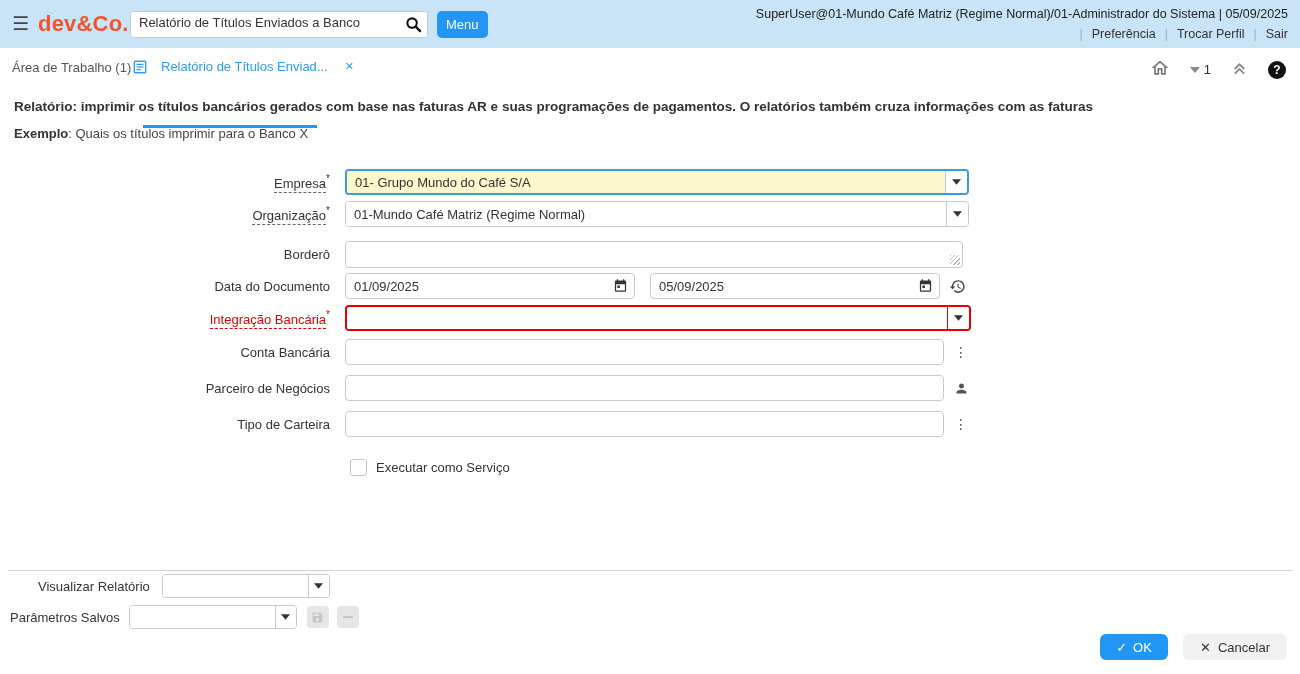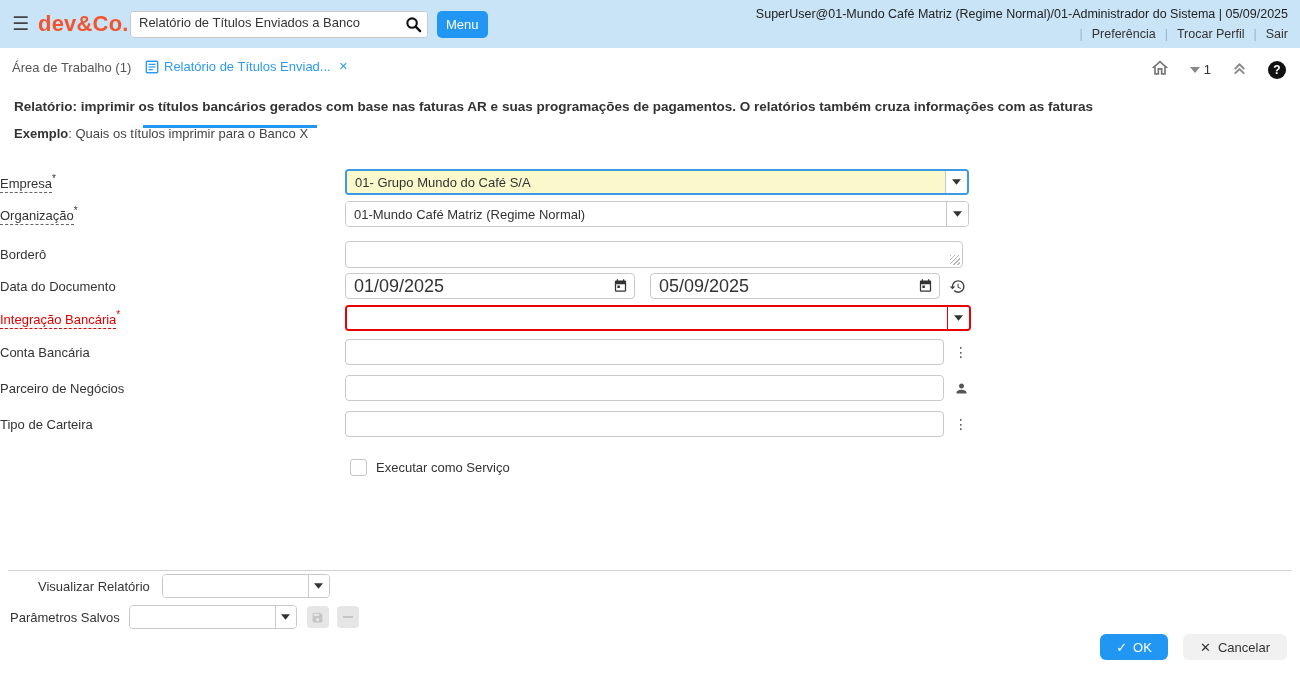--- a/index.html
+++ b/index.html
@@ -15,60 +15,60 @@
   .searchbtn { width:28px; display:flex; align-items:center; justify-content:center; background:#fff; cursor:pointer; }
   .menubtn { position:absolute; left:437px; top:11px; height:27px; padding:0 9px; background:#2196f3; color:#fff; border:0; border-radius:5px; font-size:13px; font-family:inherit; cursor:pointer; }
   .userinfo { position:absolute; right:12px; top:7px; font-size:12.5px; color:#222; }
   .userlinks { position:absolute; right:12px; top:27px; font-size:12.5px; color:#333; display:flex; gap:0; }
   .userlinks .sep { color:#9ab4c6; padding:0 9px; }
   .userlinks a { color:#333; text-decoration:none; cursor:pointer; }
 
   
   .tabbar { position:absolute; top:48px; left:0; width:1300px; height:40px; background:#fff; }
   .tab-workspace { position:absolute; left:12px; top:12px; color:#555; cursor:pointer; }
-  .tab-active { position:absolute; left:145px; top:11px; color:#2d9cf0; display:flex; align-items:center; gap:5px; cursor:pointer; }
+  .tab-active { position:absolute; left:133px; top:11px; color:#2d9cf0; display:flex; align-items:center; gap:14px; cursor:pointer; }
   .tab-close { color:#2d9cf0; font-size:11px; margin-left:3px; cursor:pointer; }
   .tab-underline { position:absolute; left:143px; top:77px; width:174px; height:3px; background:#2196f3; }
   .tabbar-icons { position:absolute; right:14px; top:10px; display:flex; align-items:center; gap:20px; }
   .winlist { display:flex; align-items:center; gap:4px; color:#333; cursor:pointer; }
   .helpbtn { width:18px; height:18px; border-radius:50%; background:#111; color:#fff; font-size:12px; font-weight:bold; display:flex; align-items:center; justify-content:center; cursor:pointer; }
 
   
   .desc1 { position:absolute; left:14px; top:99px; font-weight:bold; font-size:13.5px; color:#333; }
   .desc2 { position:absolute; left:14px; top:126px; font-size:13px; color:#444; }
   .desc2 b { color:#333; }
 
   
   .form { position:absolute; top:169px; left:0; width:1000px; }
   .frow { display:flex; align-items:center; height:26px; margin-bottom:6px; }
   .frow.h27 { height:27px; margin-bottom:5px; }
   .frow.mb5 { margin-bottom:14px; }
   .frow.mb8 { margin-bottom:8px; }
   .frow.mb10 { margin-bottom:10px; }
   .frow.mb17 { margin-bottom:17px; }
-  .flabel { width:330px; margin-right:15px; color:#333; white-space:nowrap; }
+  .flabel { width:330px; margin-right:15px; text-align:right; color:#333; white-space:nowrap;padding-left:36px; }
   .flabel .req { border-bottom:1px dashed #666; padding-bottom:1px; }
   .flabel sup { font-size:10px; }
   .flabel.error { color:#e60000; }
   .flabel.error .req { border-bottom-color:#e60000; }
 
   .combo { display:flex; height:26px; border:1px solid #c9c9c9; border-radius:4px; background:#fff; overflow:hidden; }
   .combo .ctext { width:600px; padding:0 8px; display:flex; align-items:center; color:#333; background:#fff; border:0; outline:none; font-size:13px; font-family:inherit; }
   .combo .cbtn { width:22px; border-left:1px solid #c9c9c9; display:flex; align-items:center; justify-content:center; background:#fff; cursor:pointer; }
   .combo.focus-mand { border:2px solid #3b9ae1; }
   .combo.focus-mand .ctext { background:#fbf8cc; width:598px; }
   .combo.error { border:2px solid #e60000; }
   .combo.error .cbtn { border-left:1px solid #e60000; }
 
   .tinput { height:26px; width:599px; border:1px solid #c9c9c9; border-radius:4px; padding:0 8px; font-size:13px; font-family:inherit; color:#333; outline:none; }
   .tarea { height:27px; width:618px; border:1px solid #c9c9c9; border-radius:4px; position:relative; background:#fff; }
   .resize-handle { position:absolute; right:2px; bottom:2px; width:10px; height:10px; background:repeating-linear-gradient(135deg,#b9b9b9 0 1px,transparent 1px 3px); cursor:nwse-resize; }
 
   .datewrap { position:relative; width:290px; height:26px; }
-  .datewrap input { width:290px; height:26px; border:1px solid #c9c9c9; border-radius:4px; padding:0 28px 0 8px; font-size:18px; font-family:inherit; color:#333; outline:none; }
+  .datewrap input { width:290px; height:26px; border:1px solid #c9c9c9; border-radius:4px; padding:0 28px 0 8px; font-size:13px; font-family:inherit; color:#333; outline:none; }
   .cal-icon { position:absolute; right:7px; top:5px; cursor:pointer; }
   .gap15 { width:15px; }
 
   .side-icon { margin-left:8px; display:flex; align-items:center; justify-content:center; width:18px; cursor:pointer; }
   .dots { font-size:14px; color:#555; letter-spacing:0; line-height:14px; }
 
   .checkbox { width:17px; height:17px; border:1px solid #c4c4c4; border-radius:3px; background:#fff; margin-left:5px; cursor:pointer; }
   .cblabel { margin-left:9px; color:#333; }
 
   

